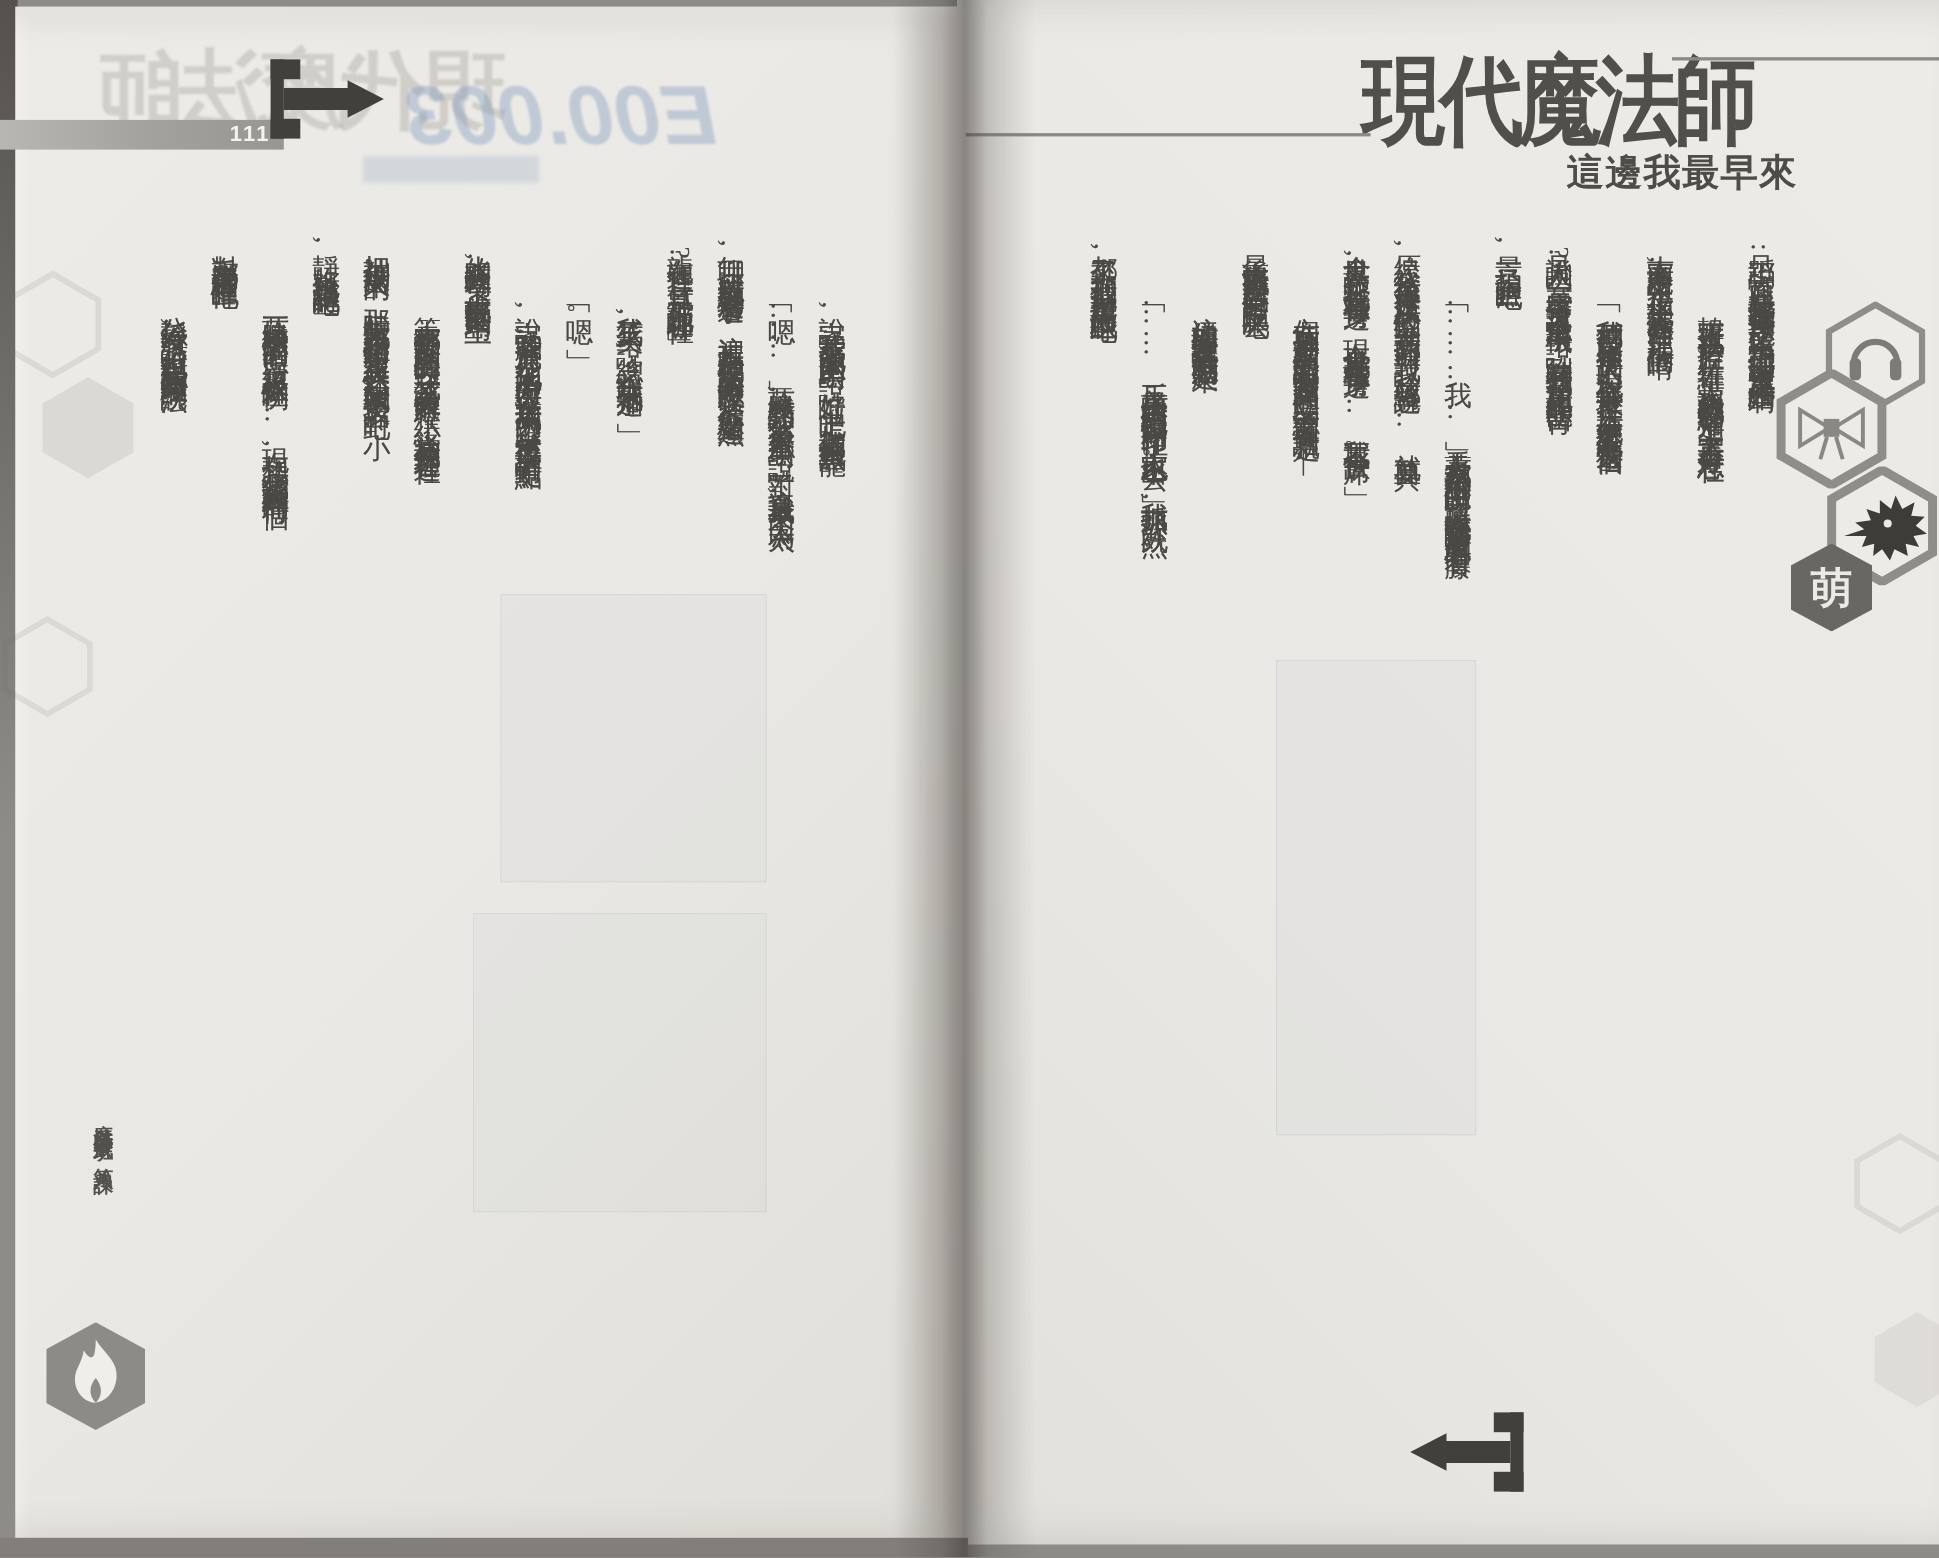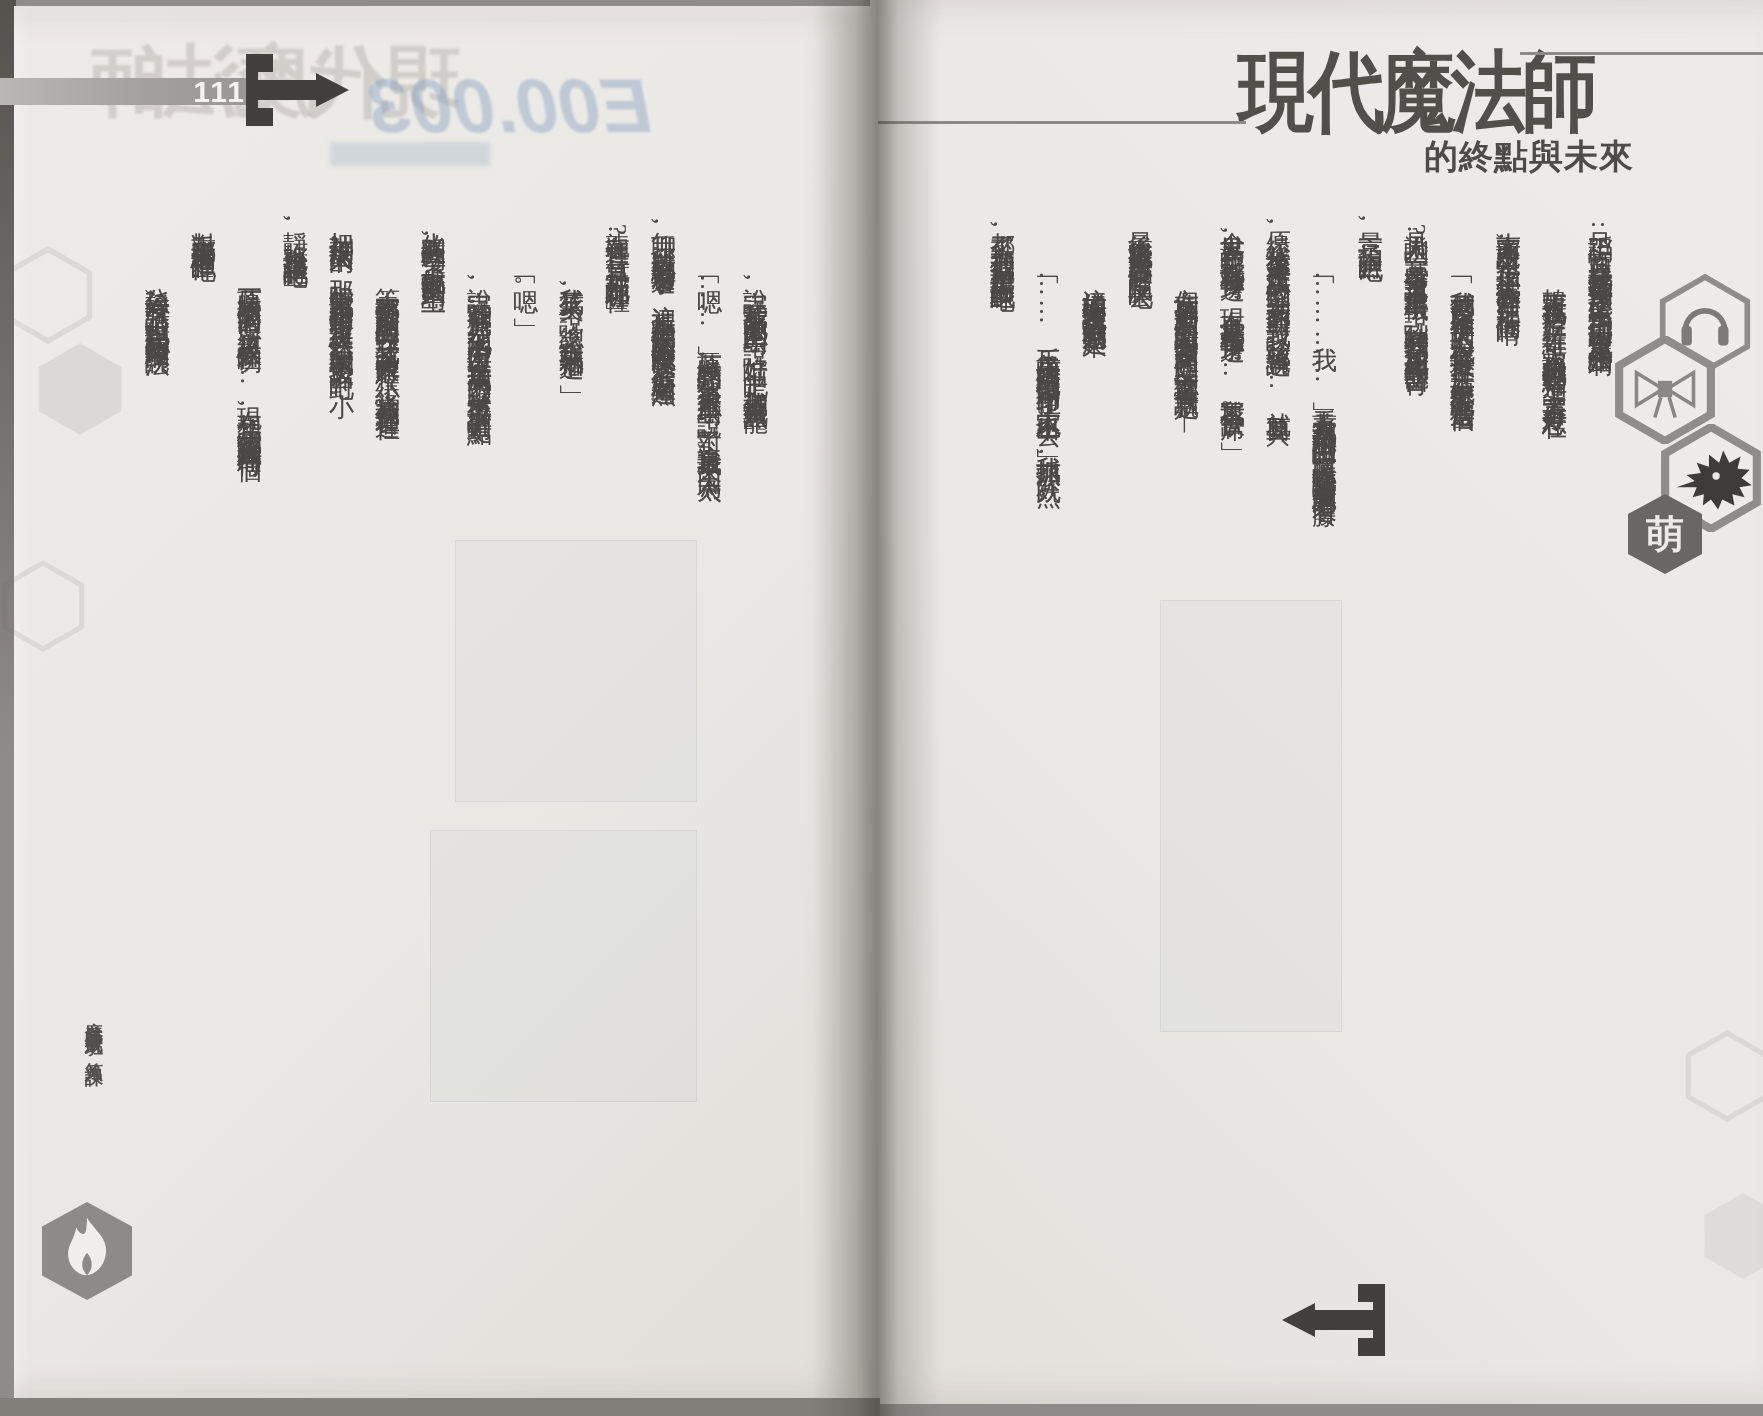--- a/index.html
+++ b/index.html
@@ -22,22 +22,22 @@
   
   #logo{position:absolute;left:1238px;top:34px;width:300px;height:104px;
      font-weight:bold;font-size:76px;letter-spacing:-5px;color:#514f4a;
      transform:scaleY(1.16);transform-origin:top left;white-space:nowrap;}
   #subtitle{position:absolute;left:1424px;top:134px;font-weight:bold;font-size:34px;
      letter-spacing:1px;color:#4e4c48;}
   .hline{position:absolute;height:3px;background:#8c8a86;}
   #hline-left{left:878px;top:121px;width:368px;}
   #hline-right{left:1520px;top:52px;width:243px;}
   
-  .band{position:absolute;height:27px;color:#f4f2ef;font-weight:bold;font-size:30px;
-     line-height:27px;letter-spacing:2px;}
+  .band{position:absolute;height:27px;color:#f4f2ef;font-weight:bold;font-size:20px;
+     line-height:27px;letter-spacing:2px;margin-top:31px;}
   #band-111{left:0;top:78px;width:258px;text-align:right;padding-right:12px;box-sizing:border-box;
      background:linear-gradient(90deg,#b9b7b4 0%,#a3a19e 55%,#989693 100%);}
   #band-110{left:1385px;top:1295px;width:378px;padding-left:16px;box-sizing:border-box;
      background:linear-gradient(90deg,#979592 0%,#b3b1ae 45%,#cbc9c5 100%);}
   .sword{position:absolute;width:106px;height:76px;}
   #sword-111{left:244px;top:52px;}
   #sword-110{left:1281px;top:1282px;transform:scaleX(-1);}
   
   .vcol{position:absolute;top:212px;width:34px;height:1062px;
      writing-mode:vertical-rl;text-orientation:mixed;
@@ -96,21 +96,21 @@
     <polygon points="50,3 95,29 95,77 50,103 5,77 5,29" fill="none" stroke="#6b6966" stroke-width="6"></polygon>
     </svg>
   <svg class="hex-faint" style="left:1684px;top:1030px;" width="86" height="92" viewBox="0 0 100 106">
     <polygon points="50,3 95,29 95,77 50,103 5,77 5,29" fill="none" stroke="#6b6966" stroke-width="6"></polygon>
     </svg>
   <svg class="hex-faint" style="left:1700px;top:1190px;opacity:.09;" width="86" height="92" viewBox="0 0 100 106">
     <polygon points="50,3 95,29 95,77 50,103 5,77 5,29" fill="#6b6966"></polygon>
     </svg>
 
   <div id="logo">現代魔法師</div>
-  <div id="subtitle">的終點與未來</div>
+  <div id="subtitle">這邊我最早來</div>
   <div class="hline" id="hline-left"></div>
   <div class="hline" id="hline-right"></div>
 
   <div class="band" id="band-111">111</div>
   <svg class="sword" id="sword-111" viewBox="0 0 106 76">
     <g fill="#42403c">
       <rect x="2" y="2" width="27" height="18"></rect>
       <rect x="2" y="56" width="27" height="18"></rect>
       <rect x="2" y="2" width="12" height="72"></rect>
       <polygon points="14,28 72,28 72,21 105,38 72,55 72,48 14,48"></polygon>

